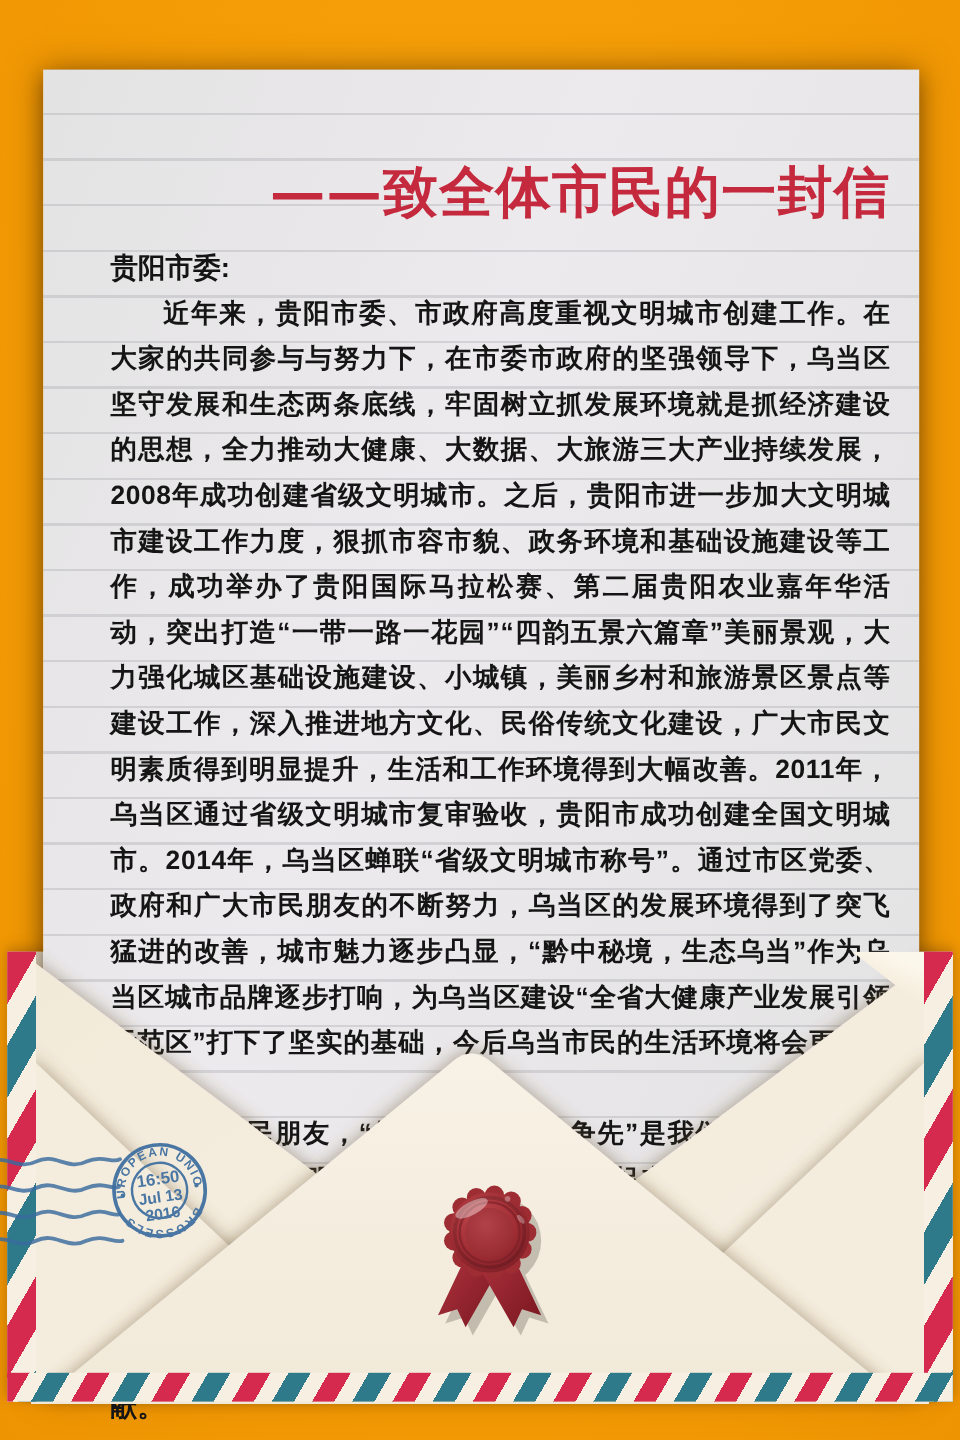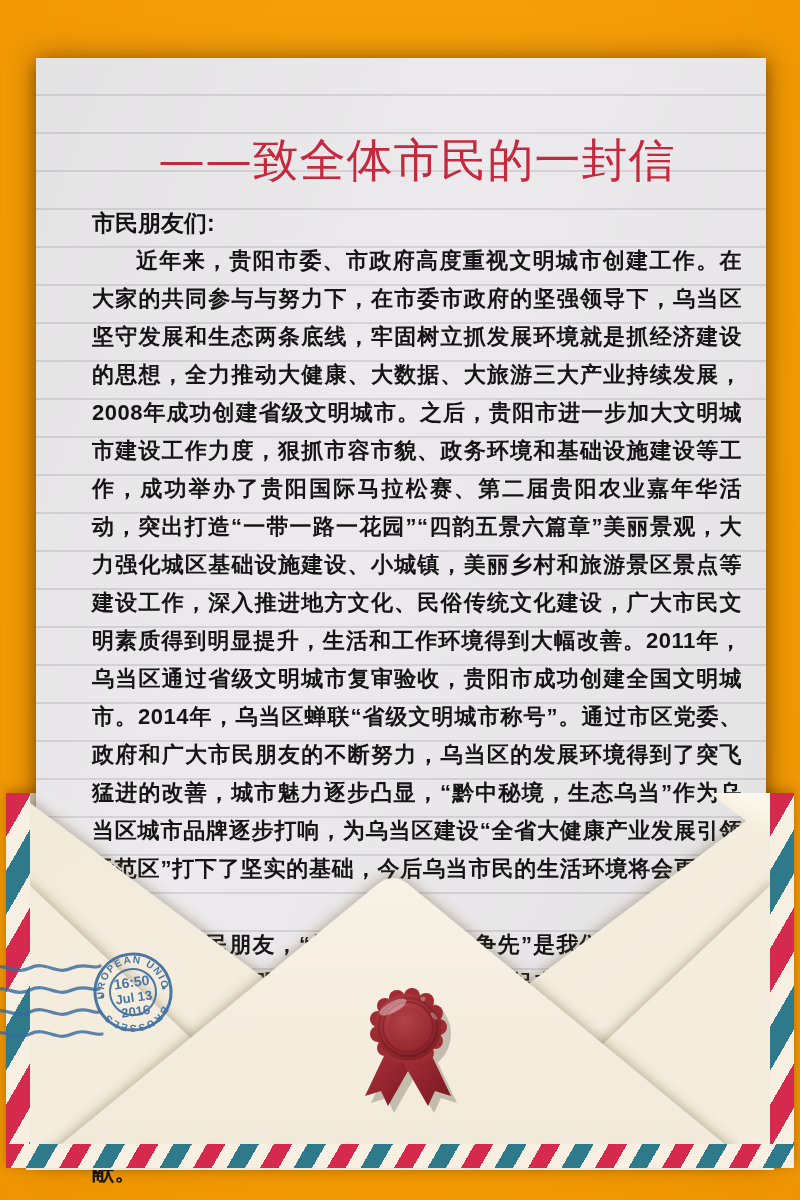--- a/index.html
+++ b/index.html
@@ -15,22 +15,22 @@
   
   .letter{position:absolute;left:36px;top:58px;width:730px;height:1100px;
           background:
             repeating-linear-gradient(to bottom, rgba(0,0,0,0) 0 36px, rgba(125,125,135,.22) 36px 38px),
             linear-gradient(112deg,#e4e3e4 0%,#eceaec 40%,#e3e2e3 100%);
           box-shadow:0 0 26px rgba(70,35,0,.5), 0 6px 14px rgba(0,0,0,.28);
           box-sizing:border-box;
           padding:72px 24px 0 56px;}
   .letter-title{margin:0 0 14px 0;
           font-family:"DejaVu Serif","Liberation Serif",serif;
-          font-weight:400;font-size:46px;line-height:60px;letter-spacing:1px;
-          color:#c5293d;text-align:center;}
+          font-weight:700;font-size:46px;line-height:60px;letter-spacing:1px;
+          color:#c5293d;text-align:right;}
   .greeting{font-weight:700;font-size:23px;line-height:38px;color:#141414;}
   .para{margin:0;text-indent:2em;font-weight:700;font-size:22px;line-height:38px;
         color:#151515;text-align:justify;letter-spacing:.5px;}
 
   
   .flaps{position:absolute;left:0;top:790px;width:800px;height:380px;}
 
   
   .dogear{position:absolute;left:710px;top:793px;width:62px;height:48px;
           background:linear-gradient(205deg,#fcf7eb 20%,#ece2cd 100%);
@@ -58,21 +58,21 @@
 </style>
 </head>
 <body>
 
 <div class="stage">
 
   <div class="env-back"></div>
 
   <div class="letter">
     <h1 class="letter-title">——致全体市民的一封信</h1>
-    <div class="greeting">市民朋友们:</div>
+    <div class="greeting">贵阳市委:</div>
     <p class="para">近年来，贵阳市委、市政府高度重视文明城市创建工作。在大家的共同参与与努力下，在市委市政府的坚强领导下，乌当区坚守发展和生态两条底线，牢固树立抓发展环境就是抓经济建设的思想，全力推动大健康、大数据、大旅游三大产业持续发展，2008年成功创建省级文明城市。之后，贵阳市进一步加大文明城市建设工作力度，狠抓市容市貌、政务环境和基础设施建设等工作，成功举办了贵阳国际马拉松赛、第二届贵阳农业嘉年华活动，突出打造“一带一路一花园”“四韵五景六篇章”美丽景观，大力强化城区基础设施建设、小城镇，美丽乡村和旅游景区景点等建设工作，深入推进地方文化、民俗传统文化建设，广大市民文明素质得到明显提升，生活和工作环境得到大幅改善。2011年，乌当区通过省级文明城市复审验收，贵阳市成功创建全国文明城市。2014年，乌当区蝉联“省级文明城市称号”。通过市区党委、政府和广大市民朋友的不断努力，乌当区的发展环境得到了突飞猛进的改善，城市魅力逐步凸显，“黔中秘境，生态乌当”作为乌当区城市品牌逐步打响，为乌当区建设“全省大健康产业发展引领示范区”打下了坚实的基础，今后乌当市民的生活环境将会更加美好优越。</p>
     <p class="para">各位市民朋友，“知行合一、协力争先”是我们的贵阳精神，点滴行动汇成文明大海，让我们一起行动起来，从小事做起，自觉规范日常行为，遵守公共秩序，爱护公共环境卫生、文明出行、文明旅游、文明生活，共同构筑美好、文明的生活环境。同时，希望您正确评判乌当的文明城市建设工作，客观公正的进行问卷测评回答，共同为贵阳市和乌当区美好的明天作出积极的贡献。</p>
   </div>
 
   <svg class="flaps" viewBox="0 0 800 380" aria-hidden="true">
     <defs>
       <filter id="flapShadow" x="-20%" y="-20%" width="140%" height="140%">
         <feDropShadow dx="0" dy="-3" stdDeviation="6" flood-color="#6b5232" flood-opacity="0.4"></feDropShadow>
       </filter>
       <linearGradient id="creamL" x1="0" y1="0" x2="1" y2="1">

